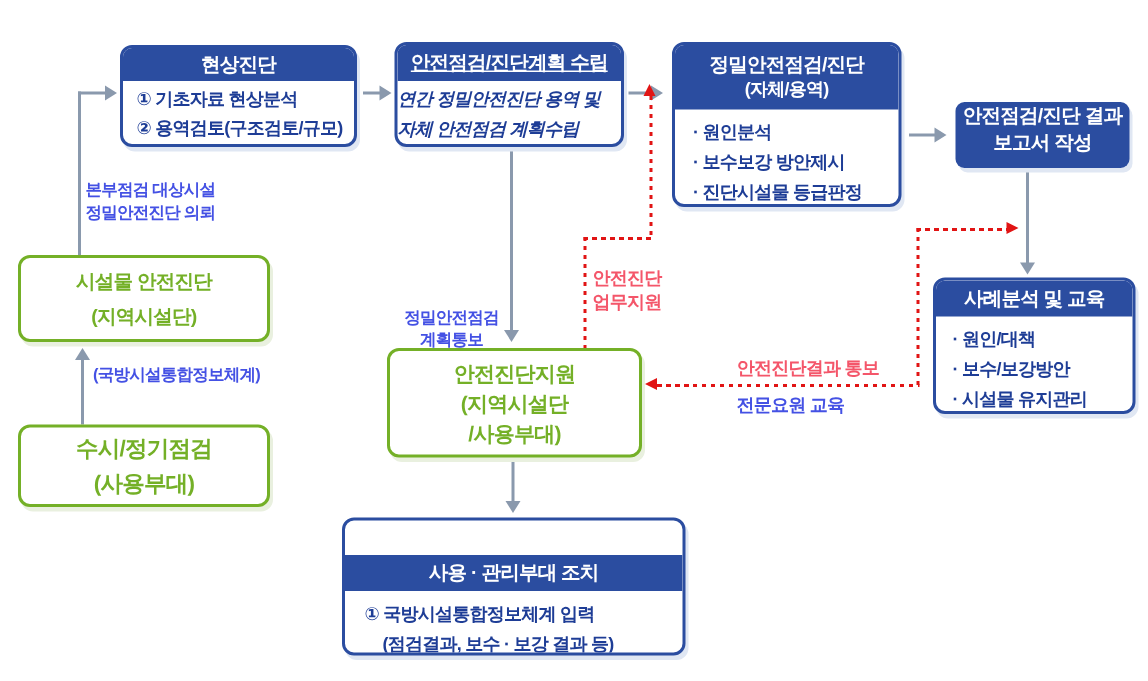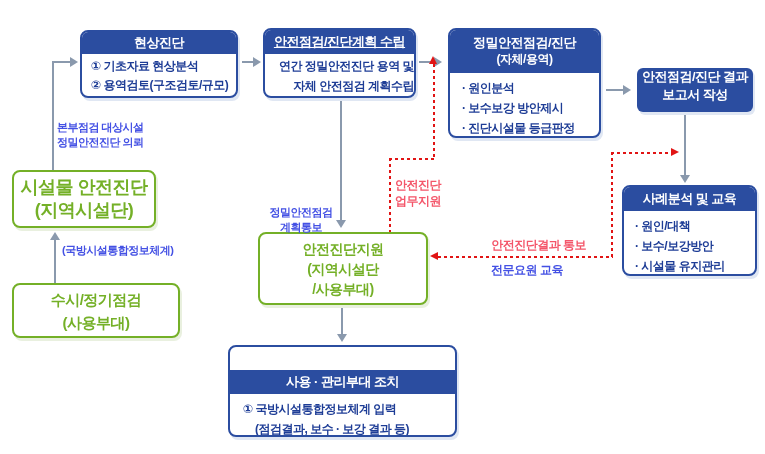--- a/index.html
+++ b/index.html
@@ -96,21 +96,21 @@
   <div class="hbox" style="left:80px;top:30px;width:158px;height:68px;">
     <div class="hdr" style="height:22px;line-height:22px;">현상진단</div>
     <div class="bdy" style="padding:3px 0 0 9px;line-height:19px;">
       <div>① 기초자료 현상분석</div>
       <div>② 용역검토(구조검토/규모)</div>
     </div>
   </div>
 
   <div class="hbox" style="left:263px;top:28px;width:153px;height:70px;">
     <div class="hdr" style="height:24px;line-height:24px;text-decoration:underline;">안전점검/진단계획 수립</div>
-    <div class="bdy" style="padding:2px 0 0 0;text-align:right;line-height:20px;">
+    <div class="bdy" style="padding:2px 0 0 0;text-align:left;line-height:20px;font-style:italic;">
       <div>연간 정밀안전진단 용역 및</div>
       <div>자체 안전점검 계획수립</div>
     </div>
   </div>
 
   <div class="hbox" style="left:448px;top:28px;width:153px;height:110px;">
     <div class="hdr" style="padding:4px 0 5px 0;line-height:17px;">
       <div>정밀안전점검/진단</div>
       <div style="font-size:12px;">(자체/용역)</div>
     </div>
@@ -128,21 +128,21 @@
 
   <div class="hbox" style="left:622px;top:185px;width:135px;height:91px;">
     <div class="hdr" style="height:24px;line-height:24px;">사례분석 및 교육</div>
     <div class="bdy" style="padding:5px 0 0 11px;line-height:20px;">
       <div>·  원인/대책</div>
       <div>·  보수/보강방안</div>
       <div>·  시설물 유지관리</div>
     </div>
   </div>
 
-  <div class="gbox" style="left:12px;top:170px;width:144px;height:58px;font-size:18px;line-height:23px;">
+  <div class="gbox" style="left:12px;top:170px;width:168px;height:58px;font-size:13px;line-height:23px;">
     <div>시설물 안전진단</div>
     <div>(지역시설단)</div>
   </div>
 
   <div class="gbox" style="left:12px;top:283px;width:168px;height:55px;font-size:15px;line-height:23px;">
     <div>수시/정기점검</div>
     <div>(사용부대)</div>
   </div>
 
   <div class="gbox" style="left:258px;top:232px;width:170px;height:73px;font-size:14px;line-height:20px;">

